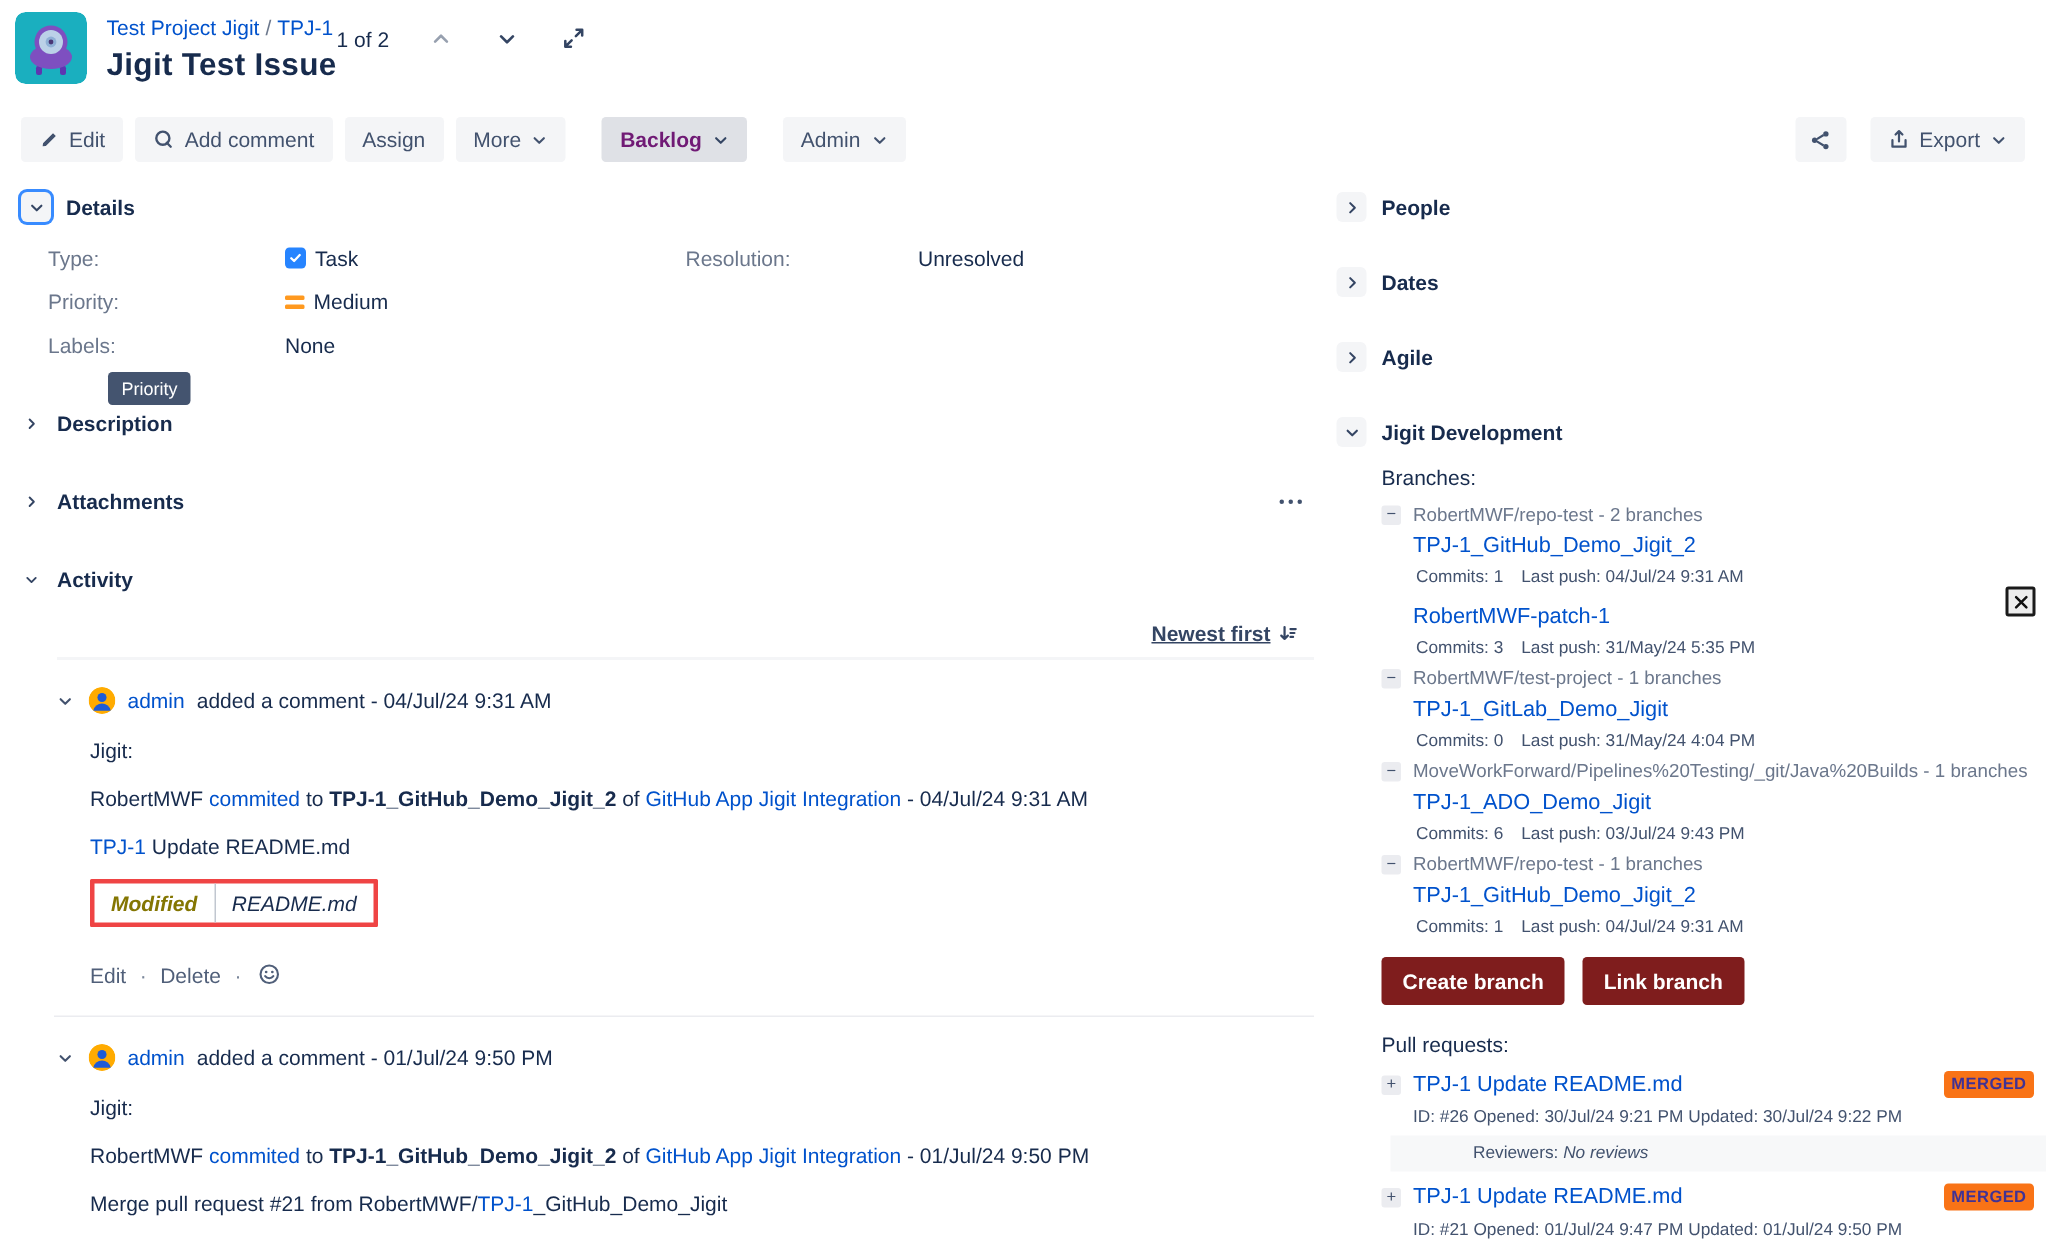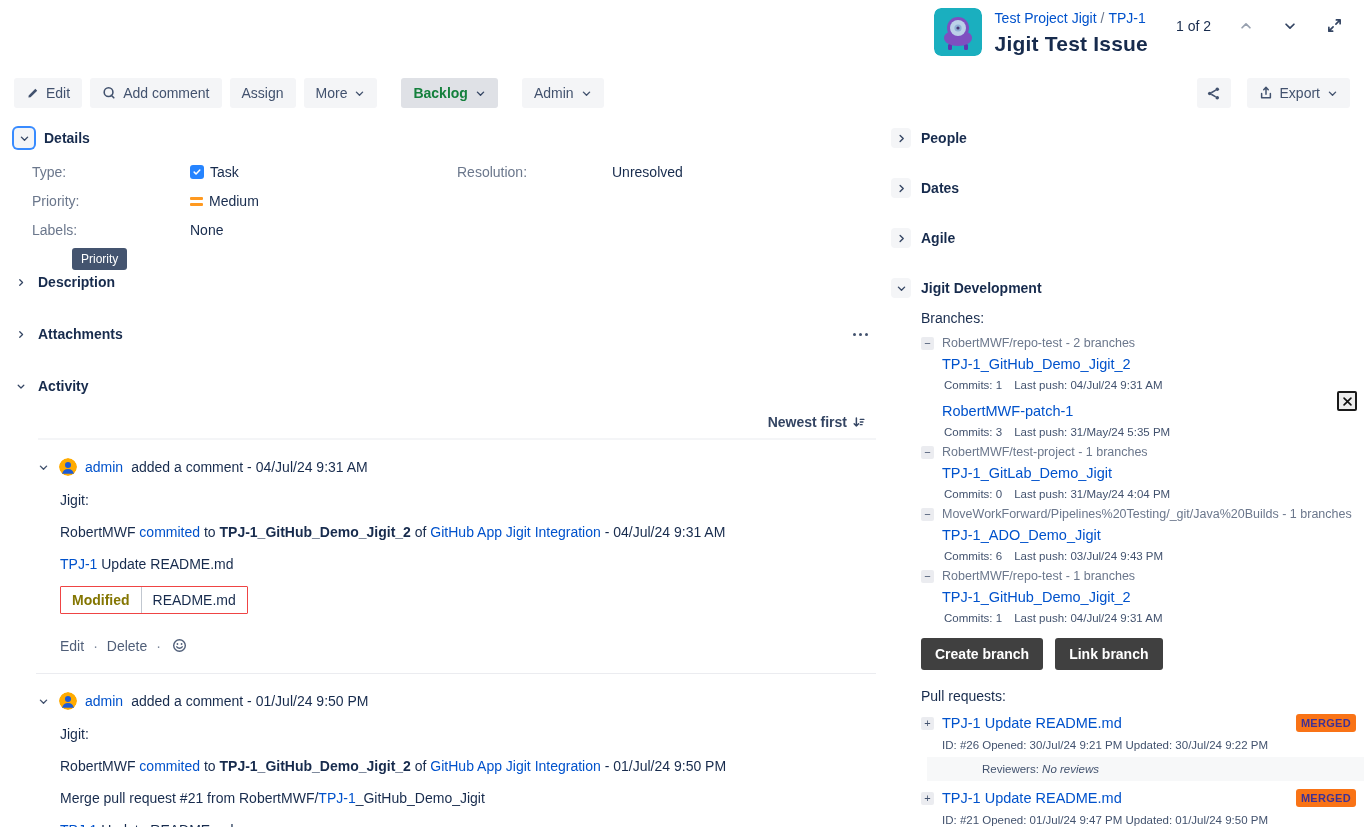--- a/index.html
+++ b/index.html
@@ -4,38 +4,38 @@
 <style>
   html,body{margin:0;padding:0;}
   body{
     width:1364px;height:827px;position:relative;overflow:hidden;
     background:#fff;color:#172B4D;
     font-family:"Liberation Sans",sans-serif;font-size:14px;
   }
   a{text-decoration:none;cursor:pointer;}
   .lnk{color:#0052CC;}
   
-  .header{display:flex;justify-content:flex-end;align-items:flex-start;padding:8px 20px 0 10px;gap:28px;}
+  .header{display:flex;justify-content:flex-start;align-items:flex-start;padding:8px 20px 0 10px;}
   .header-left{display:flex;gap:13px;}
   .project-avatar{width:48px;height:48px;border-radius:7px;overflow:hidden;flex:0 0 auto;}
   .breadcrumb{font-size:14px;margin-top:2px;}
   .breadcrumb .sep{color:#6B778C;margin:0 4px;}
   .issue-title{font-size:21px;font-weight:600;color:#172B4D;margin-top:6px;letter-spacing:.2px;}
   .pager{display:flex;align-items:center;gap:26px;margin-top:8px;}
   .pager-count{font-size:14px;color:#172B4D;}
   .icon-btn{background:none;border:none;padding:2px;cursor:pointer;display:inline-flex;align-items:center;}
   
   .toolbar{display:flex;align-items:center;padding:0 14px;margin-top:22px;}
   .btn{
     display:inline-flex;align-items:center;gap:7px;height:30px;padding:0 12px;
     background:#F4F5F7;border:none;border-radius:3px;color:#42526E;font-size:14px;
     font-family:"Liberation Sans",sans-serif;cursor:pointer;white-space:nowrap;
   }
   .btn + .btn{margin-left:8px;text-align:right;}
-  .btn.workflow{margin-left:24px;background:#DFE1E6;font-weight:700;color:#15803d;}
+  .btn.workflow{margin-left:24px;background:#DFE1E6;font-weight:700;color:#701a75;}
   .btn.admin{margin-left:24px;}
   .toolbar-right{margin-left:auto;display:flex;align-items:center;gap:8px;}
   .btn.square{width:34px;justify-content:center;padding:0;}
   
   .content{display:flex;margin-top:20px;}
   .main-col{width:876px;box-sizing:border-box;padding-left:14px;flex:0 0 auto;}
   .side-col{flex:1;box-sizing:border-box;padding-left:15px;}
   
   .sec-head{display:flex;align-items:center;gap:10px;font-weight:700;font-size:14px;color:#172B4D;text-align:right;}
   .chev-plain{display:inline-flex;width:14px;justify-content:center;}
@@ -54,48 +54,48 @@
   .prio-icon i{display:block;width:13px;height:3px;border-radius:1px;background:#FF991F;}
   .tooltip{
     position:absolute;left:40px;top:84px;z-index:6;background:#44546F;color:#fff;
     font-size:12px;padding:4px 9px;border-radius:3px;white-space:nowrap;
   }
   
   .tabs-row{display:flex;align-items:center;margin:20px 0 0 24px;border-bottom:2px solid #F4F5F7;padding-right:10px;}
   .tabs{display:flex;gap:30px;}
   .tab{color:#42526E;padding:0 0 9px 0;cursor:pointer;margin-bottom:-2px;border-bottom:2px solid transparent;}
   .tab.active{color:#0052CC;font-weight:500;border-bottom-color:#0052CC;}
-  .sort-ctl{margin-left:auto;display:flex;align-items:center;gap:5px;font-weight:700;color:#344563;cursor:pointer;padding-bottom:8px;}
+  .sort-ctl{margin-left:auto;display:flex;align-items:center;gap:5px;font-weight:700;color:#344563;cursor:pointer;padding-bottom:8px;text-decoration:underline;}
   
   .comment{margin-left:22px;padding:18px 0 18px 0;}
   .comment + .comment{border-top:1px solid #EBECF0;}
   .c-head{display:flex;align-items:center;gap:8px;}
   .avatar{width:18px;height:18px;border-radius:50%;overflow:hidden;display:inline-flex;flex:0 0 auto;}
   .c-body{margin-left:24px;font-size:14px;}
   .c-body p{margin:16px 0 0 0;}
   .branch-b{color:#172B4D;font-weight:700;}
-  .file-table{display:inline-flex;border:1px solid #ef4444;border-radius:1px;margin-top:14px;}
+  .file-table{display:inline-flex;border:3px solid #ef4444;border-radius:1px;margin-top:14px;font-style:italic;}
   .file-table .cell{padding:5px 11px;}
   .file-table .cell + .cell{border-left:1px solid #C1C7D0;}
   .file-status{color:#847602;font-weight:700;}
   .c-actions{display:flex;align-items:center;gap:9px;margin-top:22px;color:#505F79;}
   .c-actions a{color:#505F79;}
   .c-actions .sep{color:#7A869A;}
   
   .side-sec{display:flex;align-items:center;gap:10px;font-weight:700;margin-bottom:30px;}
   .dev-content{margin-left:30px;}
   .dev-label{margin:12px 0 10px 0;color:#172B4D;}
   .repo-head{display:flex;align-items:center;gap:8px;margin-top:7px;}
   .mini-box{width:13px;height:13px;border-radius:2px;background:#EBECF0;color:#42526E;display:inline-flex;align-items:center;justify-content:center;font-size:11px;line-height:1;cursor:pointer;border:none;padding:0;flex:0 0 auto;}
   .repo-name{color:#6B778C;font-size:12.5px;}
   .branch{margin-left:21px;}
   .branch-link{display:inline-block;margin-top:6px;font-size:14.5px;color:#0052CC;}
   .branch-meta{display:flex;gap:12px;font-size:11.5px;color:#42526E;margin:7px 0 6px 2px;}
   .dev-buttons{display:flex;gap:12px;margin-top:14px;}
-  .btn-primary{background:#404040;color:#fff;font-weight:700;font-size:14px;border:none;border-radius:3px;padding:8px 14px;cursor:pointer;font-family:"Liberation Sans",sans-serif;}
+  .btn-primary{background:#7f1d1d;color:#fff;font-weight:700;font-size:14px;border:none;border-radius:3px;padding:8px 14px;cursor:pointer;font-family:"Liberation Sans",sans-serif;}
   .pr{margin-top:8px;}
   .pr-row{display:flex;align-items:center;gap:8px;}
   .pr-link{font-size:14.5px;color:#0052CC;}
   .badge{margin-left:auto;margin-right:8px;background:#f97316;color:#403294;font-weight:700;font-size:11px;padding:3px 5px;border-radius:3px;letter-spacing:.3px;}
   .pr-meta{font-size:11.5px;color:#42526E;margin:7px 0 6px 21px;}
   .pr-reviewers{background:#F7F8F9;margin:6px 0 4px 6px;padding:6px 8px 6px 55px;font-size:11.5px;color:#42526E;}
   .pr-reviewers em{font-style:italic;}
   
   .float-close{
     position:absolute;left:1337px;top:391px;width:20px;height:20px;background:#EDEDED;

